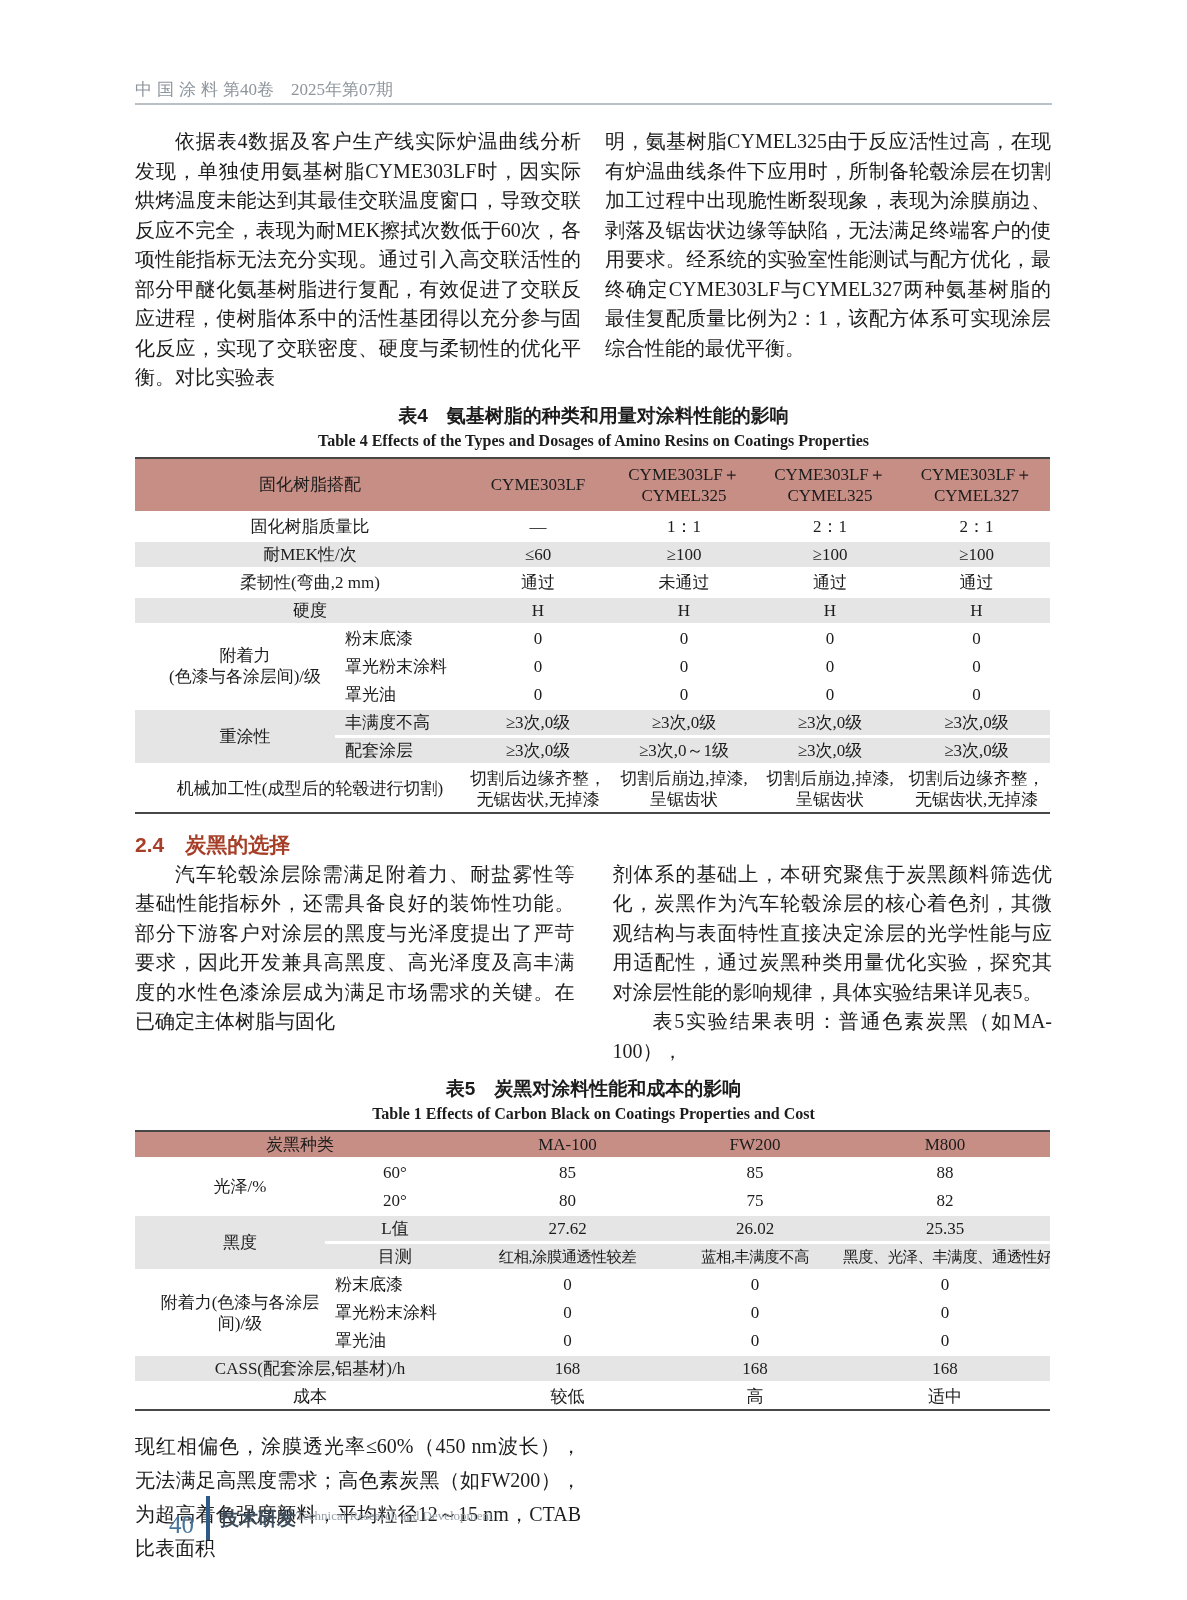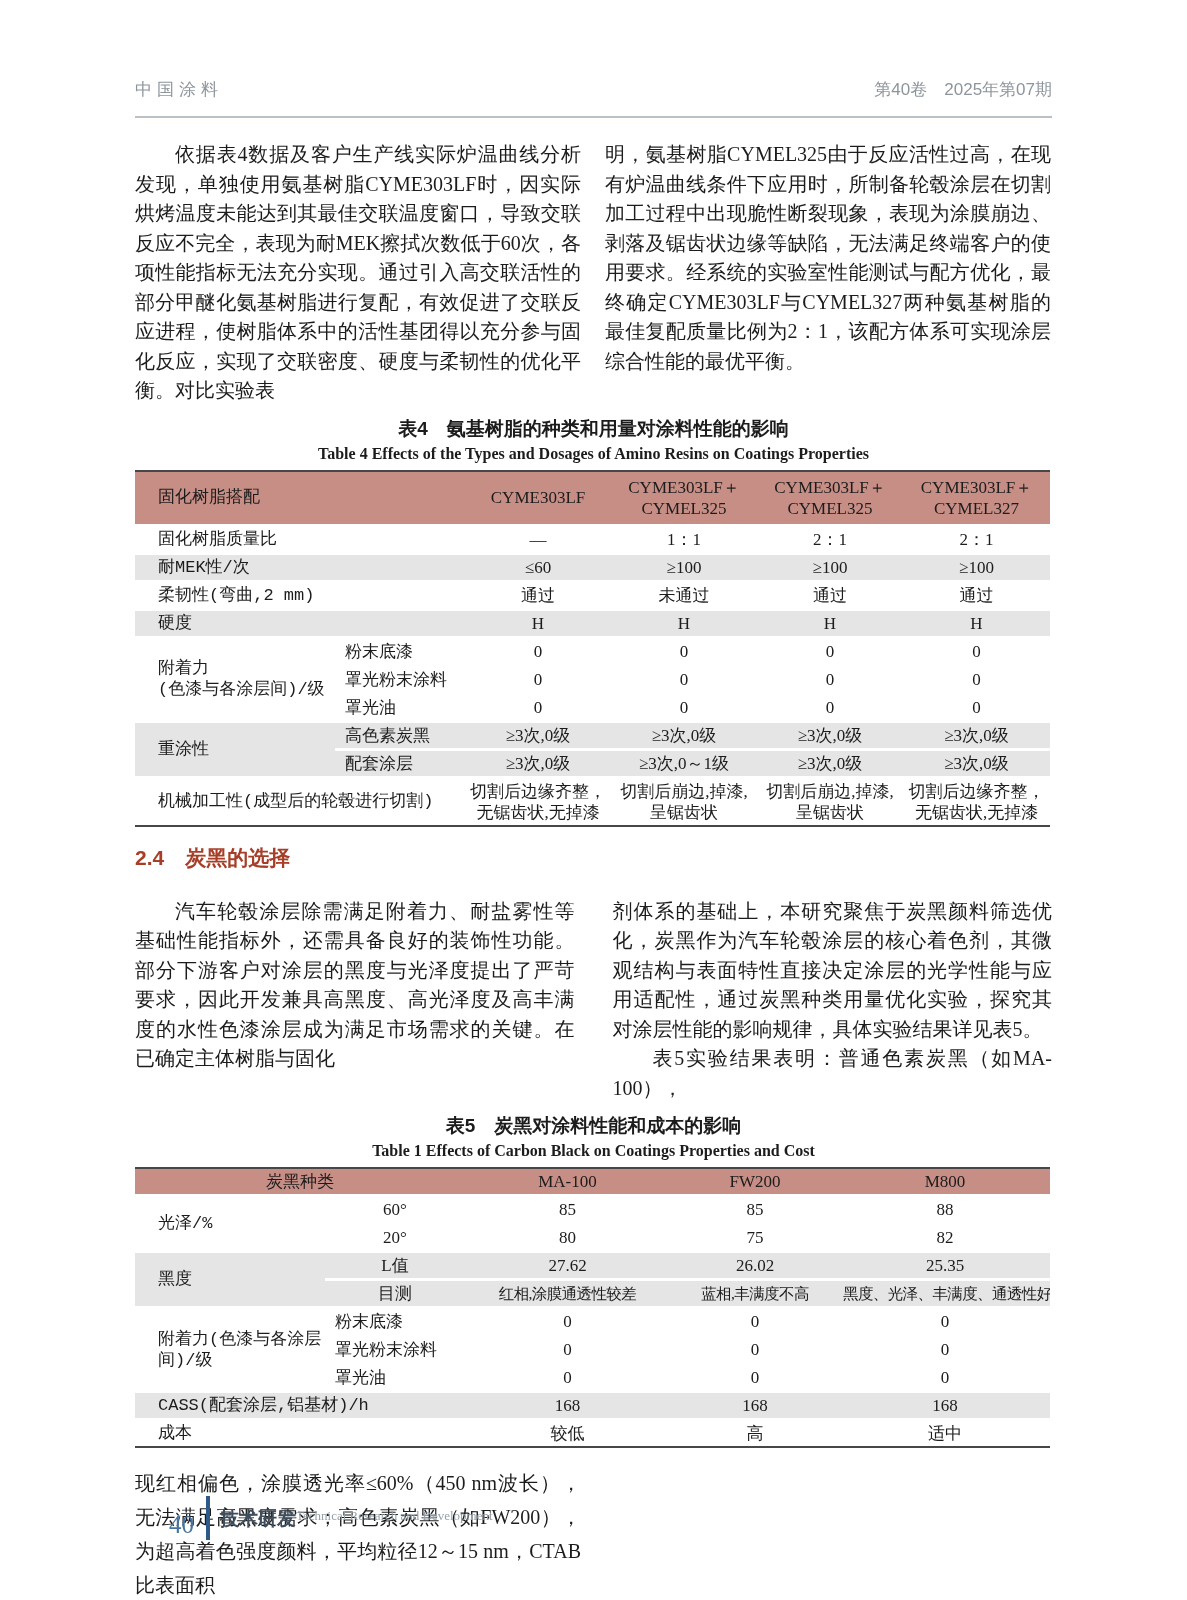--- a/index.html
+++ b/index.html
@@ -3,23 +3,23 @@
 <meta charset="utf-8">
 <style>
   html,body{margin:0;padding:0;background:#ffffff;}
   body{
     width:1187px;height:1600px;position:relative;overflow:hidden;
     font-family:"Liberation Serif","DejaVu Serif",serif;color:#1c1c1c;
   }
   .page{padding:78px 135px 0 135px;width:917px;}
   
   .runhead{
-    display:flex;justify-content:space-between;align-items:flex-end;
-    font-family:Liberation Sans, sans-serif;
-    font-size:17px;color:#8d959c;padding-bottom:15px;
+    display:flex;justify-content:flex-start;align-items:flex-end;
+    font-family:Liberation Serif, serif;
+    font-size:17px;color:#8d959c;padding-bottom:2px;
     border-bottom:2px solid #b9c0c6;
   }
   .runhead .jname{letter-spacing:5px;}
   
   .cols{display:flex;gap:24px;margin-top:22px;}
   .col{width:446px;text-align:justify;font-size:20px;line-height:29.5px;}
   .col p{margin:0;}
   .col p.indent{text-indent:2em;}
   
   .tbl-title-zh{
@@ -35,31 +35,31 @@
     font-size:17px;margin:0;
     border-top:2px solid #474747;border-bottom:2px solid #474747;
   }
   td{
     text-align:center;vertical-align:middle;padding:2px 3px;line-height:21px;
     border-top:3px solid #ffffff;word-break:break-all;
   }
   tr:first-child td{border-top:none;}
   tr.hd td{background:#c78e86;white-space:pre-line;font-size:17px;}
   tr.pink td{background:#e5e5e5;}
-  td.l{text-align:left;padding-left:23px;font-family:Liberation Mono, monospace;}
+  td.l{text-align:center;padding-left:23px;}
   td.sl{text-align:left;padding-left:10px;}
   td.tall{height:48px;}
   td.tight{font-size:15.5px;letter-spacing:-0.6px;white-space:nowrap;overflow:hidden;}
   td.prel{white-space:pre-line;word-break:normal;}
   
   .sec-head{
     margin-top:16px;font-family:"Liberation Sans","DejaVu Sans",sans-serif;
     font-weight:bold;font-size:21px;line-height:30px;color:#a63e28;
   }
-  .cols2{margin-top:24px;gap:38px;}
+  .cols2{margin-top:0;gap:38px;}
   .cols3 .col{line-height:34px;}
   .cols3{margin-top:18px;}
   
   .footer{
     position:absolute;left:133px;top:1496px;display:flex;align-items:center;
   }
   .footer .pgnum{
     font-size:25px;color:#47749f;margin-right:12px;align-self:flex-end;
     line-height:30px;
     margin-left:36px;
@@ -160,21 +160,21 @@
     </tr>
     <tr>
       <td class="sl">罩光油</td>
       <td>0</td>
       <td>0</td>
       <td>0</td>
       <td>0</td>
     </tr>
     <tr class="pink">
       <td rowspan="2" class="l">重涂性</td>
-      <td class="sl">高色素炭黑</td>
+      <td class="sl">丰满度不高</td>
       <td>≥3次,0级</td>
       <td>≥3次,0级</td>
       <td>≥3次,0级</td>
       <td>≥3次,0级</td>
     </tr>
     <tr class="pink">
       <td class="sl">配套涂层</td>
       <td>≥3次,0级</td>
       <td>≥3次,0～1级</td>
       <td>≥3次,0级</td>

